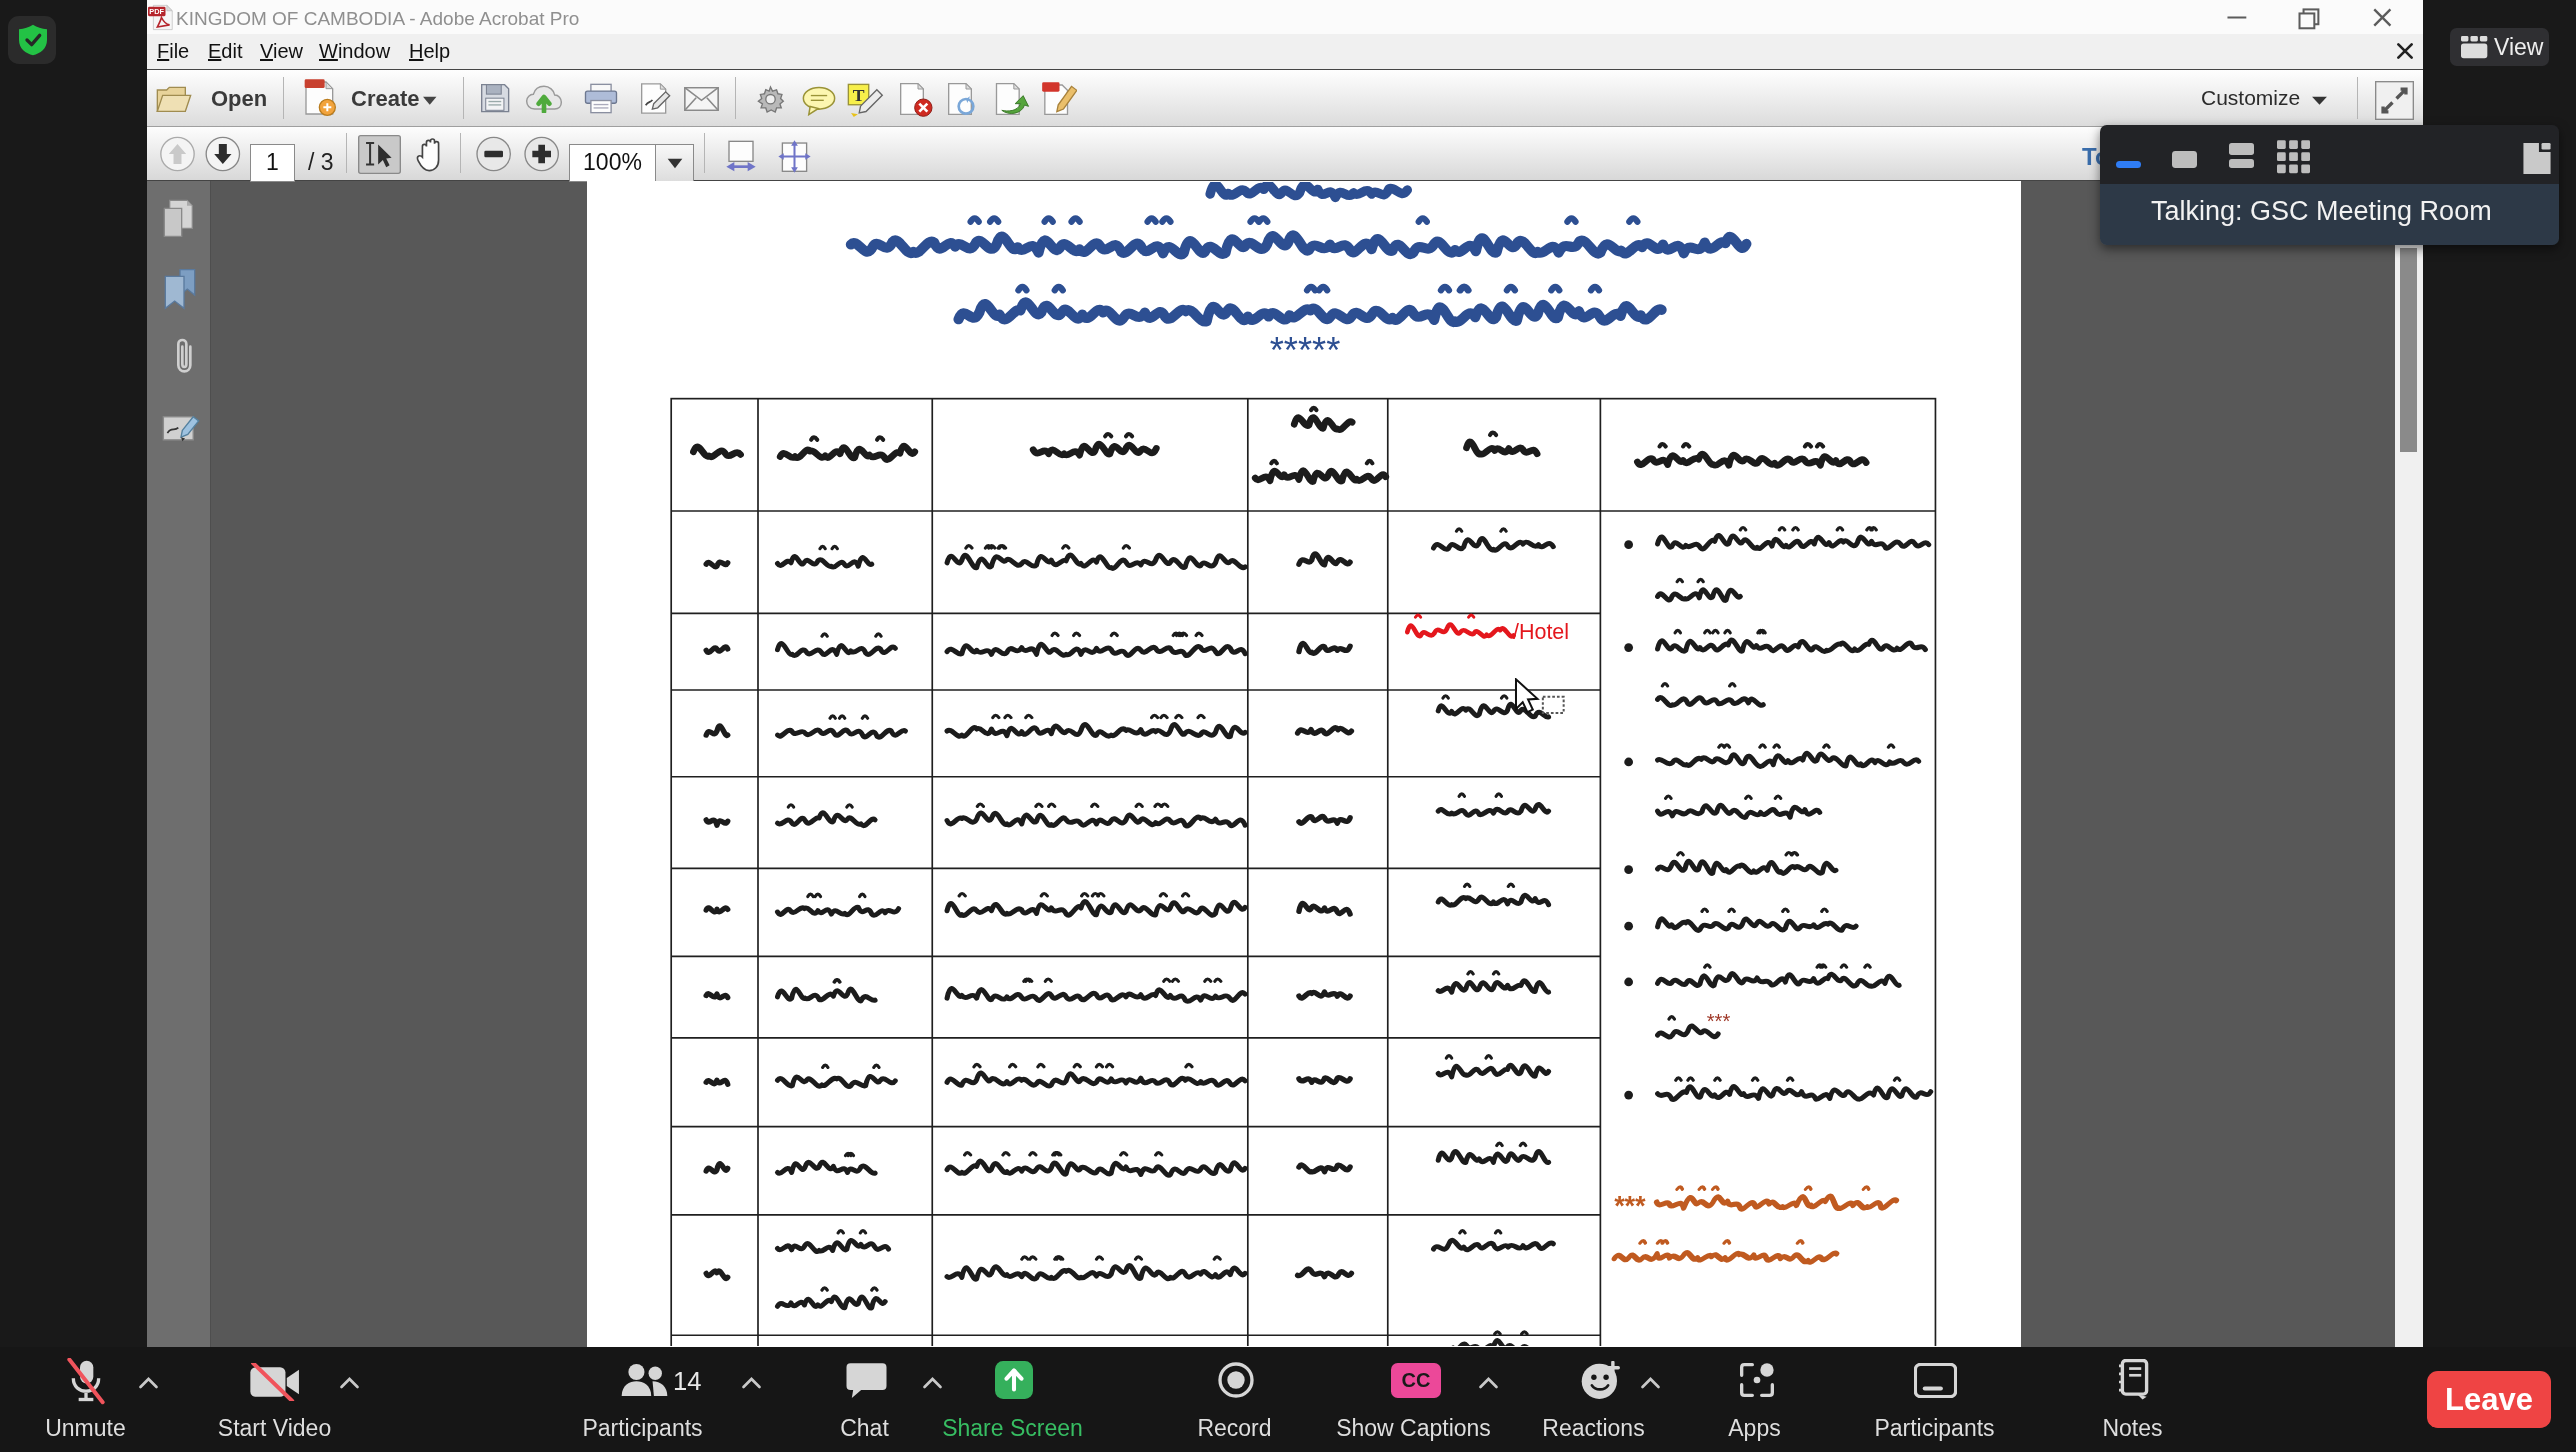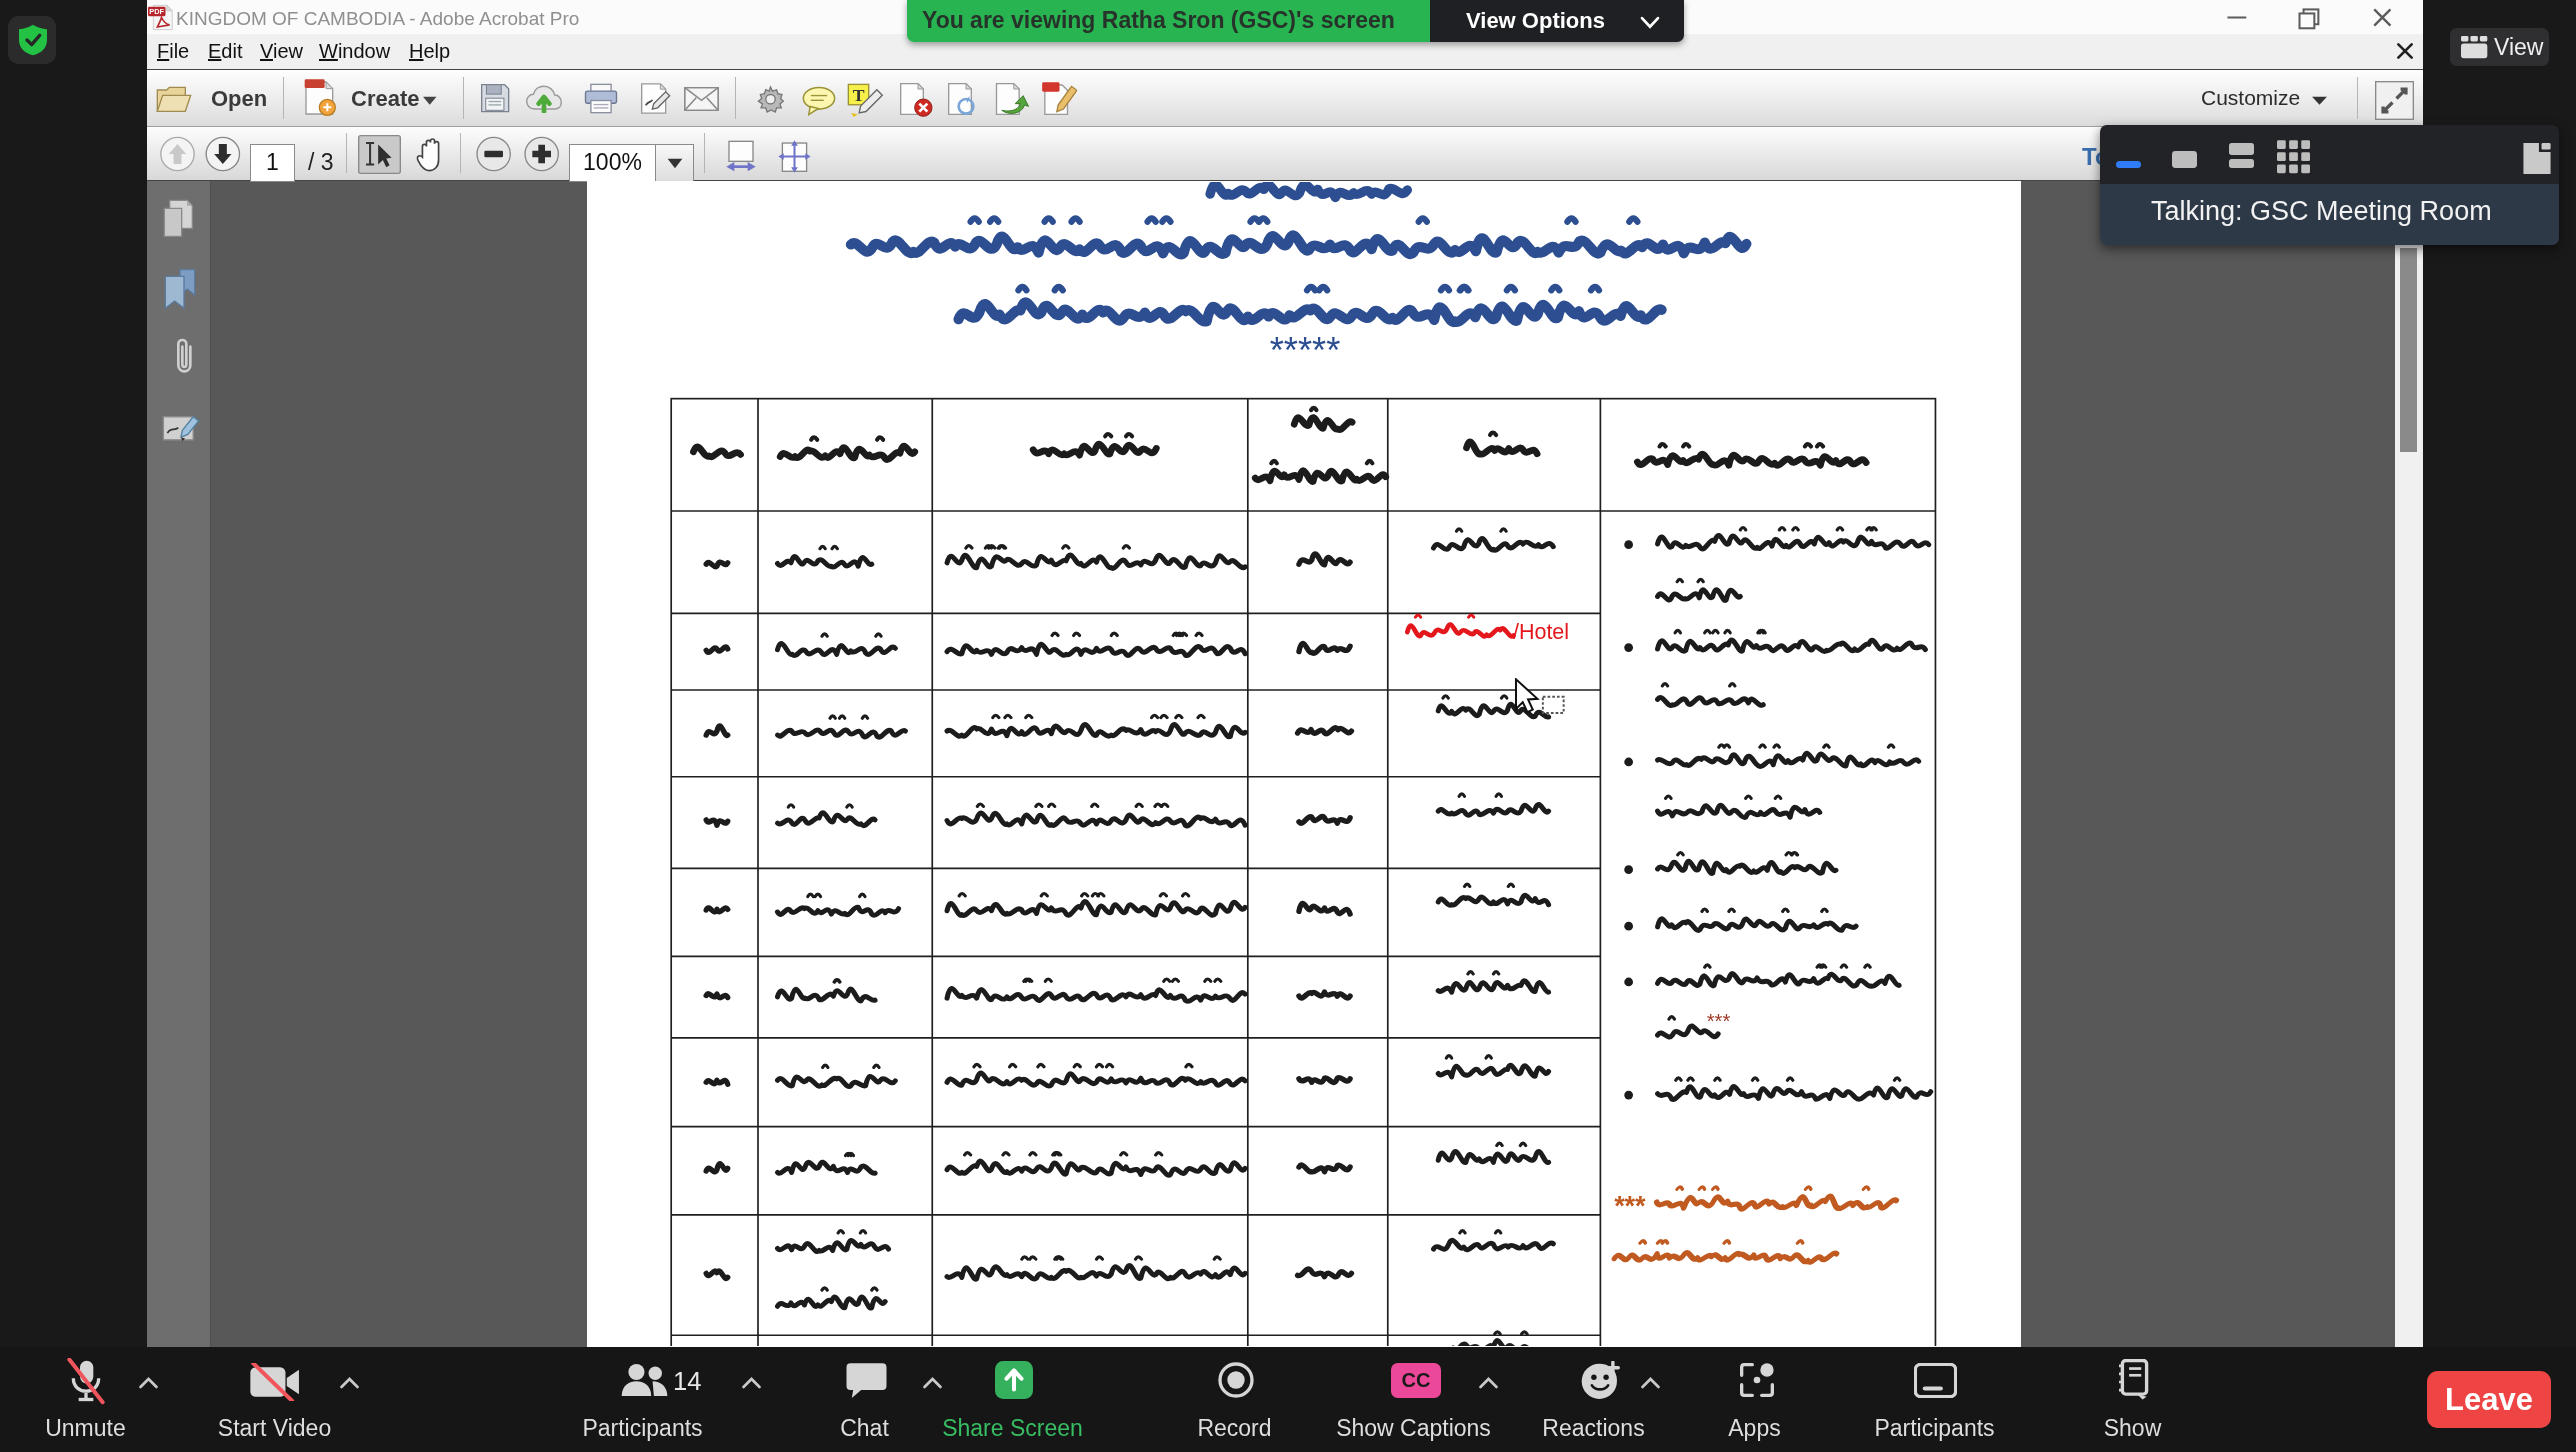--- a/index.html
+++ b/index.html
@@ -343,29 +343,20 @@
       <text x="2398" y="1806" font-size="40" font-style="italic" font-weight="bold" fill="#c05a20" font-family="Liberation Sans">***</text>
       <path d="M2462 1787 C2469 1799 2476 1781 2483 1792 C2490 1797 2497 1780 2504 1796 C2511 1761 2518 1797 2525 1788 C2532 1781 2539 1802 2546 1787 C2553 1766 2560 1797 2567 1786 C2574 1799 2581 1782 2588 1796 C2595 1803 2601 1779 2609 1792 C2615 1802 2622 1776 2630 1790 C2636 1780 2643 1800 2650 1794 C2657 1800 2664 1782 2671 1792 C2678 1761 2685 1797 2692 1792 C2699 1800 2706 1779 2713 1786 C2720 1763 2727 1799 2734 1796 C2741 1800 2748 1782 2755 1792 C2762 1779 2769 1802 2776 1794 C2783 1800 2790 1777 2797 1795 C2804 1800 2811 1779 2818 1785" fill="none" stroke="#c05a20" stroke-width="8.0" stroke-linecap="round" stroke-linejoin="round" transform="translate(2462 1790) skewX(-10.0) translate(-2462 -1790)"></path>
       <path d="M2766 1768 q 4 -7 8 0 M2542 1768 q 4 -7 8 0 M2680 1768 q 4 -7 8 0 M2489 1768 q 4 -7 8 0 M2522 1768 q 4 -7 8 0 " fill="none" stroke="#c05a20" stroke-width="5.0" stroke-linecap="round" transform="translate(2462 1790) skewX(-10.0) translate(-2462 -1790)"></path>
       <path d="M2400 1871 C2407 1857 2414 1880 2421 1870 C2427 1857 2434 1880 2441 1871 C2448 1861 2455 1883 2462 1864 C2468 1881 2475 1857 2482 1870 C2489 1860 2496 1881 2503 1864 C2510 1857 2516 1878 2523 1870 C2530 1880 2537 1861 2544 1868 C2551 1859 2558 1878 2564 1870 C2571 1881 2578 1858 2585 1865 C2592 1861 2599 1878 2606 1866 C2612 1879 2619 1857 2626 1871 C2633 1880 2640 1858 2647 1871 C2654 1861 2660 1880 2667 1867 C2674 1861 2681 1881 2688 1874 C2695 1883 2701 1862 2708 1871 C2715 1878 2722 1859 2729 1864" fill="none" stroke="#c05a20" stroke-width="8.0" stroke-linecap="round" stroke-linejoin="round" transform="translate(2400 1870) skewX(-10.0) translate(-2400 -1870)"></path>
       <path d="M2668 1848 q 4 -7 8 0 M2559 1848 q 4 -7 8 0 M2467 1848 q 4 -7 8 0 M2460 1848 q 4 -7 8 0 M2434 1848 q 4 -7 8 0 " fill="none" stroke="#c05a20" stroke-width="5.0" stroke-linecap="round" transform="translate(2400 1870) skewX(-10.0) translate(-2400 -1870)"></path>
     </svg>
 <svg class="abs" style="left:1511px;top:678px" width="61" height="47" viewBox="0 0 90 70">
 <path d="M7 2 L7 46 L17 36 L24 51 L32 47 L25 32 L39 31 Z" fill="#fff" stroke="#111" stroke-width="3"></path>
 <rect x="47" y="28" width="31" height="24" fill="none" stroke="#555" stroke-width="3" stroke-dasharray="4 3"></rect>
 </svg>
-<div class="abs" style="left:907px;top:0;width:777px;height:42px;box-shadow:0 2.7px 6.7px rgba(0,0,0,0.35);border-radius:0 0 6.7px 6.7px;overflow:hidden">
-      <div class="abs" style="left:0;top:0;width:523px;height:42px;background:#28b450"></div>
-      <div class="abs" style="left:523px;top:0;width:254px;height:42px;background:#1f2023"></div>
-      <div class="abs" style="left:15px;top:7.4px;font-size:23px;font-weight:bold;color:#27332a">You are viewing Ratha Sron (GSC)'s screen</div>
-      <div class="abs" style="left:559px;top:8px;font-size:22px;font-weight:bold;color:#fff">View Options</div>
-      <svg class="abs" style="left:731px;top:13.5px" width="24" height="17.5" viewBox="0 0 36 26">
-        <path d="M6 6 L18 19 L30 6" fill="none" stroke="#fff" stroke-width="4" stroke-linecap="round"></path>
-      </svg>
-    </div>
 <div class="abs" style="left:2450px;top:28px;width:99px;height:38px;background:#2f2f32;border-radius:6.7px"></div>
 <svg class="abs" style="left:2461px;top:36px" width="27" height="23" viewBox="0 0 40 34">
 <rect x="0" y="0" width="11" height="8" rx="2" fill="#ddd"></rect>
       <rect x="14" y="0" width="11" height="8" rx="2" fill="#ddd"></rect>
       <rect x="28" y="0" width="11" height="8" rx="2" fill="#ddd"></rect>
 <rect x="0" y="11" width="39" height="22" rx="4" fill="#ddd"></rect>
 </svg>
 <div class="abs" style="left:2494px;top:34px;font-size:23px;color:#eee">View</div>
 <div class="abs" style="left:2082px;top:143px;font-size:24px;color:#3a6dab;font-weight:bold">To</div>
 <div class="abs" style="left:2100px;top:125px;width:459px;height:120px;border-radius:6.7px;box-shadow:0 4px 10.8px rgba(0,0,0,0.5);overflow:hidden">
@@ -468,15 +459,15 @@
 <line x1="16" y1="38" x2="40" y2="38" stroke="#d6d6d6" stroke-width="6" stroke-linecap="round"></line>
 </svg>
 <div class="abs" style="left:1935px;top:1415px;width:269px;margin-left:-135px;text-align:center;font-size:23px;color:#dedede">Participants</div>
 <svg class="abs" style="left:2117px;top:1359px" width="35" height="42" viewBox="0 0 52 62">
 <rect x="8" y="2" width="36" height="50" rx="5" fill="none" stroke="#d6d6d6" stroke-width="5"></rect>
 <line x1="18" y1="14" x2="36" y2="14" stroke="#d6d6d6" stroke-width="4"></line>
 <line x1="18" y1="24" x2="36" y2="24" stroke="#d6d6d6" stroke-width="4"></line>
 <path d="M8 10 L3 10 M8 22 L3 22 M8 34 L3 34 M8 46 L3 46" stroke="#d6d6d6" stroke-width="4"></path>
 <path d="M30 52 L44 56 L38 60 Z" fill="#d6d6d6"></path>
 </svg>
-<div class="abs" style="left:2133px;top:1415px;width:269px;margin-left:-135px;text-align:center;font-size:23px;color:#dedede">Show</div>
+<div class="abs" style="left:2133px;top:1415px;width:269px;margin-left:-135px;text-align:center;font-size:23px;color:#dedede">Notes</div>
 <div class="abs" style="left:2427px;top:1371px;width:124px;height:57px;background:#ef4444;border-radius:10.8px;text-align:center;font-size:31px;font-weight:bold;color:#fff;line-height:57px">Leave</div>
   </div>
 
 </body></html>

